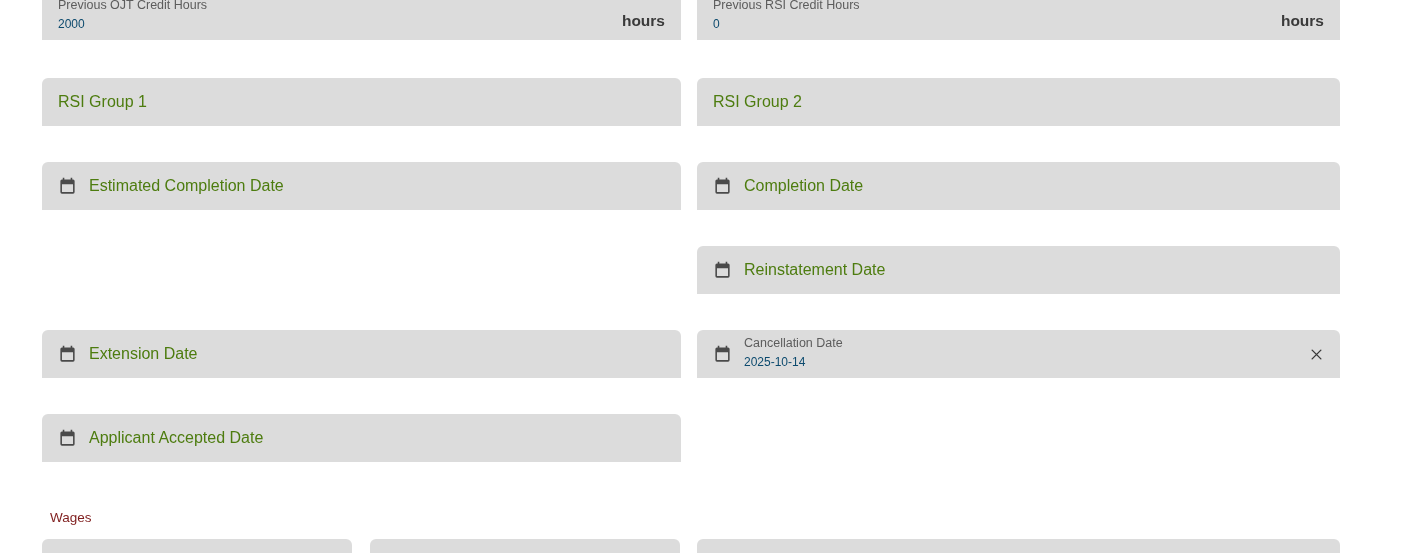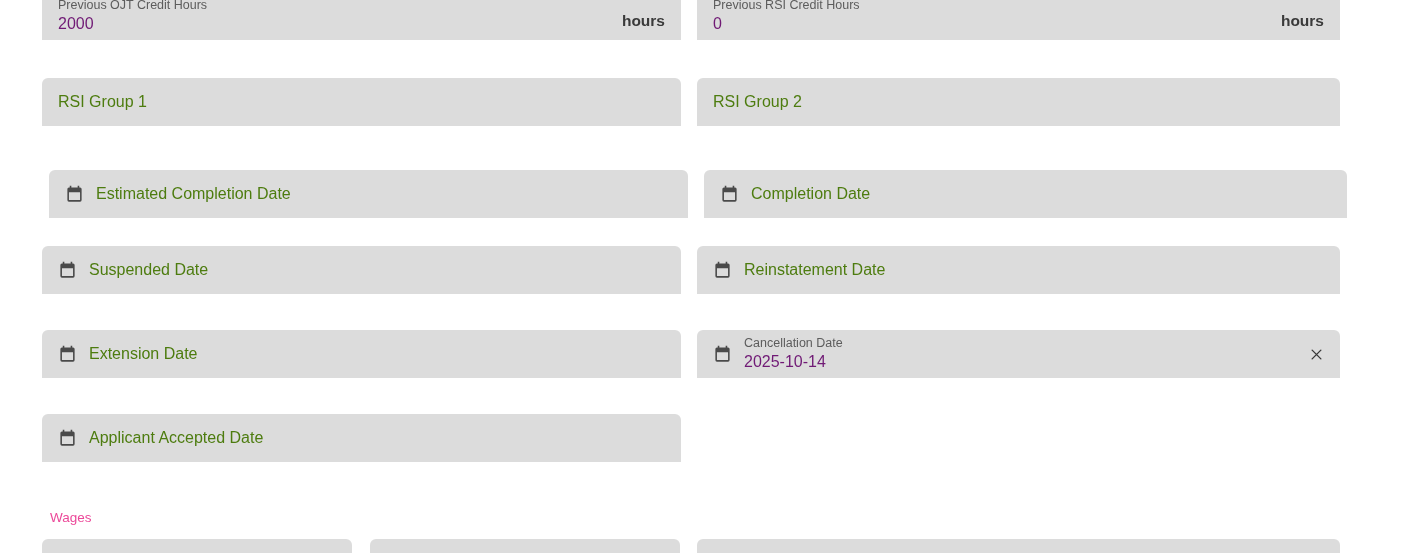--- a/index.html
+++ b/index.html
@@ -51,22 +51,22 @@
     padding-top: 0;
   }
 
   .label-small {
     font-size: 12.5px;
     color: #5c5c5c;
     line-height: 15px;
     margin-bottom: 1px;
   }
   .value {
-    font-size: 16px;
-    color: #701a75;
+    font-size: 12px;
+    color: #0c4a6e;
     line-height: 20px;
   }
   .placeholder {
     font-size: 16px;
     color: #4d7c0f;
     line-height: 20px;
   }
 
   .suffix {
     position: absolute;
@@ -111,21 +111,21 @@
     color: #3a3a3a;
     font-size: 19px;
     line-height: 1;
     cursor: pointer;
   }
 
   .section-label {
     position: absolute;
     left: 50px;
     font-size: 13.5px;
-    color: #ec4899;
+    color: #7f1d1d;
   }
 
   
   .bottom-field {
     position: absolute;
     height: 14px;
     background: #dcdcdc;
     border-radius: 6px 6px 0 0;
     box-sizing: border-box;
   }
@@ -150,48 +150,40 @@
 
   <div class="row" style="top:78px;">
     <div class="field left">
       <span class="placeholder">RSI Group 1</span>
     </div>
     <div class="field right">
       <span class="placeholder">RSI Group 2</span>
     </div>
   </div>
 
-  <div class="row" style="top:170px;margin-left:7px;">
+  <div class="row" style="top:162px;">
     <div class="field left">
       <span class="cal-icon">
         <svg width="19" height="19" viewBox="0 0 24 24" fill="#4a4a4a">
             <path d="M19 3h-1V1h-2v2H8V1H6v2H5a2 2 0 0 0-2 2v14a2 2 0 0 0 2 2h14a2 2 0 0 0 2-2V5a2 2 0 0 0-2-2zm0 16H5V9h14v10z"></path>
           </svg>
       </span>
       <span class="placeholder">Estimated Completion Date</span>
     </div>
     <div class="field right">
       <span class="cal-icon">
         <svg width="19" height="19" viewBox="0 0 24 24" fill="#4a4a4a">
             <path d="M19 3h-1V1h-2v2H8V1H6v2H5a2 2 0 0 0-2 2v14a2 2 0 0 0 2 2h14a2 2 0 0 0 2-2V5a2 2 0 0 0-2-2zm0 16H5V9h14v10z"></path>
           </svg>
       </span>
       <span class="placeholder">Completion Date</span>
     </div>
   </div>
 
   <div class="row" style="top:246px;">
-    <div class="field left">
-      <span class="cal-icon">
-        <svg width="19" height="19" viewBox="0 0 24 24" fill="#4a4a4a">
-            <path d="M19 3h-1V1h-2v2H8V1H6v2H5a2 2 0 0 0-2 2v14a2 2 0 0 0 2 2h14a2 2 0 0 0 2-2V5a2 2 0 0 0-2-2zm0 16H5V9h14v10z"></path>
-          </svg>
-      </span>
-      <span class="placeholder">Suspended Date</span>
-    </div>
     <div class="field right">
       <span class="cal-icon">
         <svg width="19" height="19" viewBox="0 0 24 24" fill="#4a4a4a">
             <path d="M19 3h-1V1h-2v2H8V1H6v2H5a2 2 0 0 0-2 2v14a2 2 0 0 0 2 2h14a2 2 0 0 0 2-2V5a2 2 0 0 0-2-2zm0 16H5V9h14v10z"></path>
           </svg>
       </span>
       <span class="placeholder">Reinstatement Date</span>
     </div>
   </div>
 

